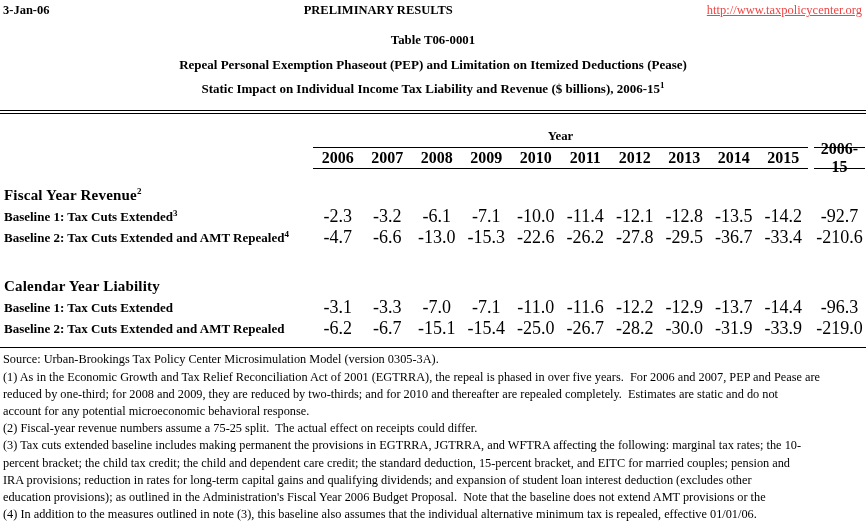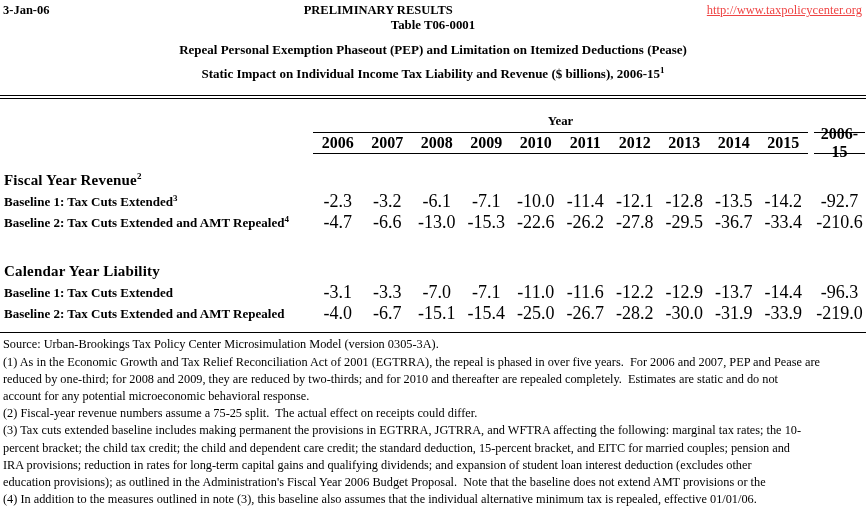--- a/index.html
+++ b/index.html
@@ -9,21 +9,21 @@
   }
   .bold{font-weight:bold;}
   
   .page-header{
     display:flex;justify-content:space-between;align-items:flex-start;
     padding:3px 4px 0 3px;font-size:12.5px;height:15px;
   }
   .page-header .hdr-center{font-weight:bold;}
   .hdr-link{color:#ef4444;text-decoration:underline;cursor:pointer;}
   
-  .tbl-num{text-align:center;font-size:12.8px;font-weight:bold;}
+  .tbl-num{margin-top:15px;text-align:center;font-size:12.8px;font-weight:bold;}
   .title-line{text-align:center;font-size:13px;font-weight:bold;}
   .t1{margin-top:9px;}
   .t2{margin-top:7px;}
   sup{font-size:9px;font-weight:bold;}
   
   .double-rule{margin-top:13px;height:2px;border-top:1.4px solid #000;border-bottom:1.4px solid #000;}
   .bottom-rule{margin-top:8px;border-top:1px solid #000;height:0;}
   
   .trow{display:flex;align-items:center;}
   .c-label{width:313px;padding-left:4px;box-sizing:border-box;font-size:13px;font-weight:bold;white-space:nowrap;}
@@ -143,21 +143,21 @@
       <div class="c-y num-cell">-11.6</div>
       <div class="c-y num-cell">-12.2</div>
       <div class="c-y num-cell">-12.9</div>
       <div class="c-y num-cell">-13.7</div>
       <div class="c-y num-cell">-14.4</div>
       <div class="c-gap"></div>
       <div class="c-tot num-cell">-96.3</div>
     </div>
     <div class="trow data-row">
       <div class="c-label">Baseline 2: Tax Cuts Extended and AMT Repealed</div>
-      <div class="c-y num-cell">-4.0</div>
+      <div class="c-y num-cell">-6.2</div>
       <div class="c-y num-cell">-6.7</div>
       <div class="c-y num-cell">-15.1</div>
       <div class="c-y num-cell">-15.4</div>
       <div class="c-y num-cell">-25.0</div>
       <div class="c-y num-cell">-26.7</div>
       <div class="c-y num-cell">-28.2</div>
       <div class="c-y num-cell">-30.0</div>
       <div class="c-y num-cell">-31.9</div>
       <div class="c-y num-cell">-33.9</div>
       <div class="c-gap"></div>

